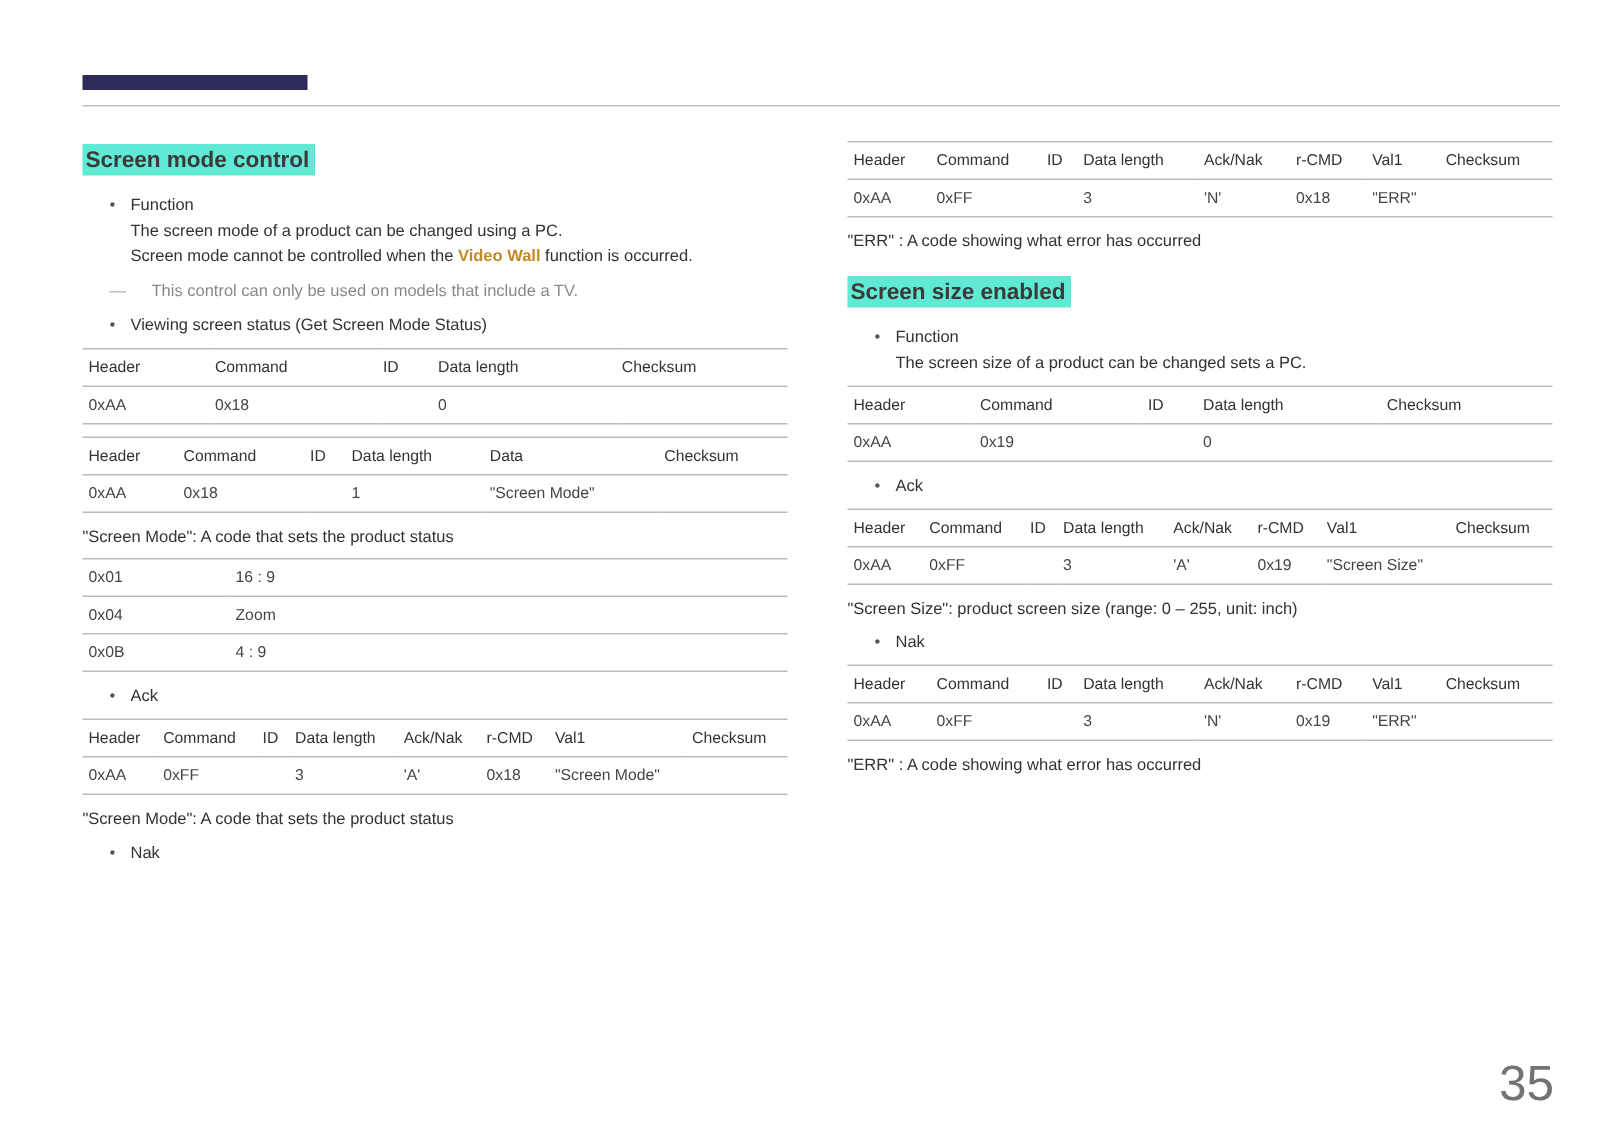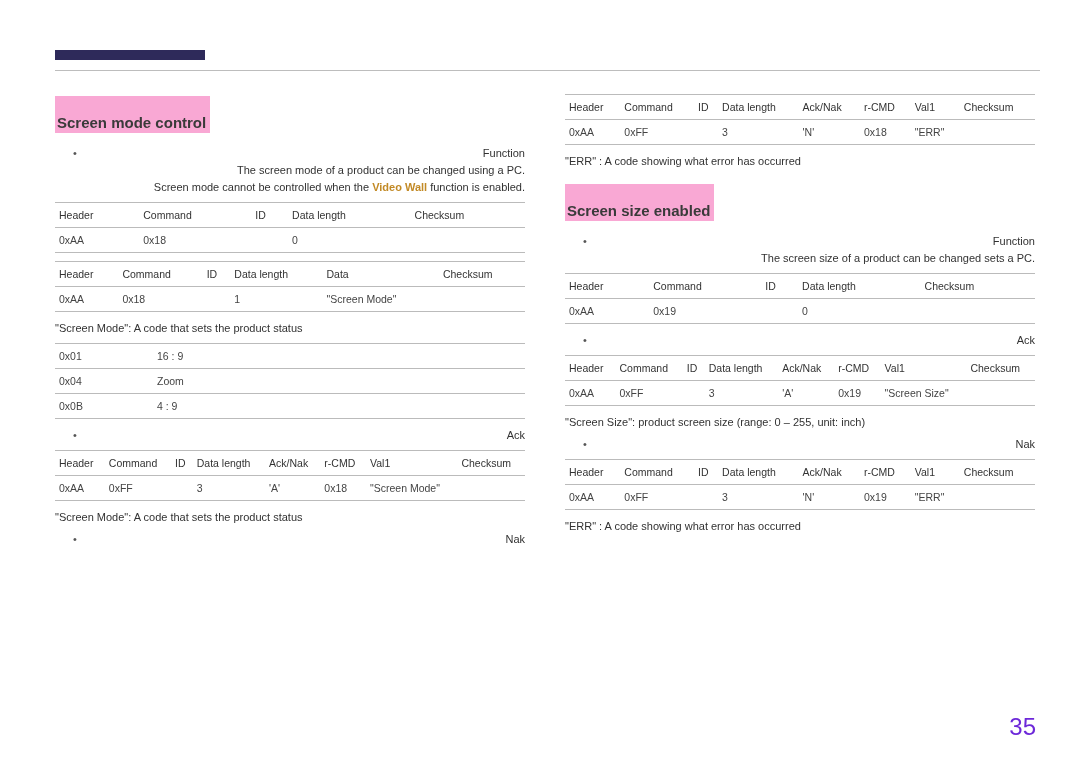--- a/index.html
+++ b/index.html
@@ -37,38 +37,37 @@
     display: flex;
     gap: 40px;
     margin-top: 52px;
   }
   .col {
     width: 470px;
     box-sizing: border-box;
   }
   .sect-title {
     display: inline-block;
-    background: #f9a8d4;
+    background: #5eead4;
     color: #3a3a3a;
     font-weight: 700;
     font-size: 15px;
-    padding: 18px 4px 2px 2px;
+    padding: 2px 4px 2px 2px;
     margin: 8px 0 6px 0;
   }
   ul.bul {
     list-style: none;
     margin: 6px 0 6px 18px;
     padding: 0;
   }
   ul.bul > li {
     position: relative;
     padding-left: 14px;
     margin: 4px 0;
     line-height: 1.55;
-    text-align: right;
   }
   ul.bul > li::before {
     content: "•";
     position: absolute;
     left: 0;
     top: 0;
     color: #555;
   }
   .note {
     margin: 4px 0 4px 32px;
@@ -109,47 +108,53 @@
     
   }
   .plain {
     margin: 6px 0 6px 0;
     line-height: 1.5;
   }
   .pagenum {
     position: absolute;
     right: 44px;
     bottom: 22px;
-    font-size: 24px;
-    color: #6d28d9;
+    font-size: 33px;
+    color: #737373;
     font-weight: 300;
   }
 </style>
 </head>
 <body>
 
 <div class="page">
   <div class="top-tab"></div>
   <div class="top-rule"></div>
 
   <div class="columns">
 
     <div class="col">
       <span class="sect-title">Screen mode control</span>
 
       <ul class="bul">
         <li>
           <span>Function</span><br>
           <span>The screen mode of a product can be changed using a PC.</span><br>
           <span>
-            <span>Screen mode cannot be controlled when the </span><span class="accent">Video Wall</span><span> function is enabled.</span>
+            <span>Screen mode cannot be controlled when the </span><span class="accent">Video Wall</span><span> function is occurred.</span>
           </span>
         </li>
       </ul>
-
+      <div class="note">
+        <span class="note-dash">This control can only be used on models that include a TV.</span>
+      </div>
+
+      <ul class="bul">
+        <li>Viewing screen status (Get Screen Mode Status)</li>
+      </ul>
 
       <table class="proto">
         <tbody>
             <tr>
           <th>Header</th>
           <th>Command</th>
           <th>ID</th>
           <th>Data length</th>
           <th>Checksum</th>
         </tr>

